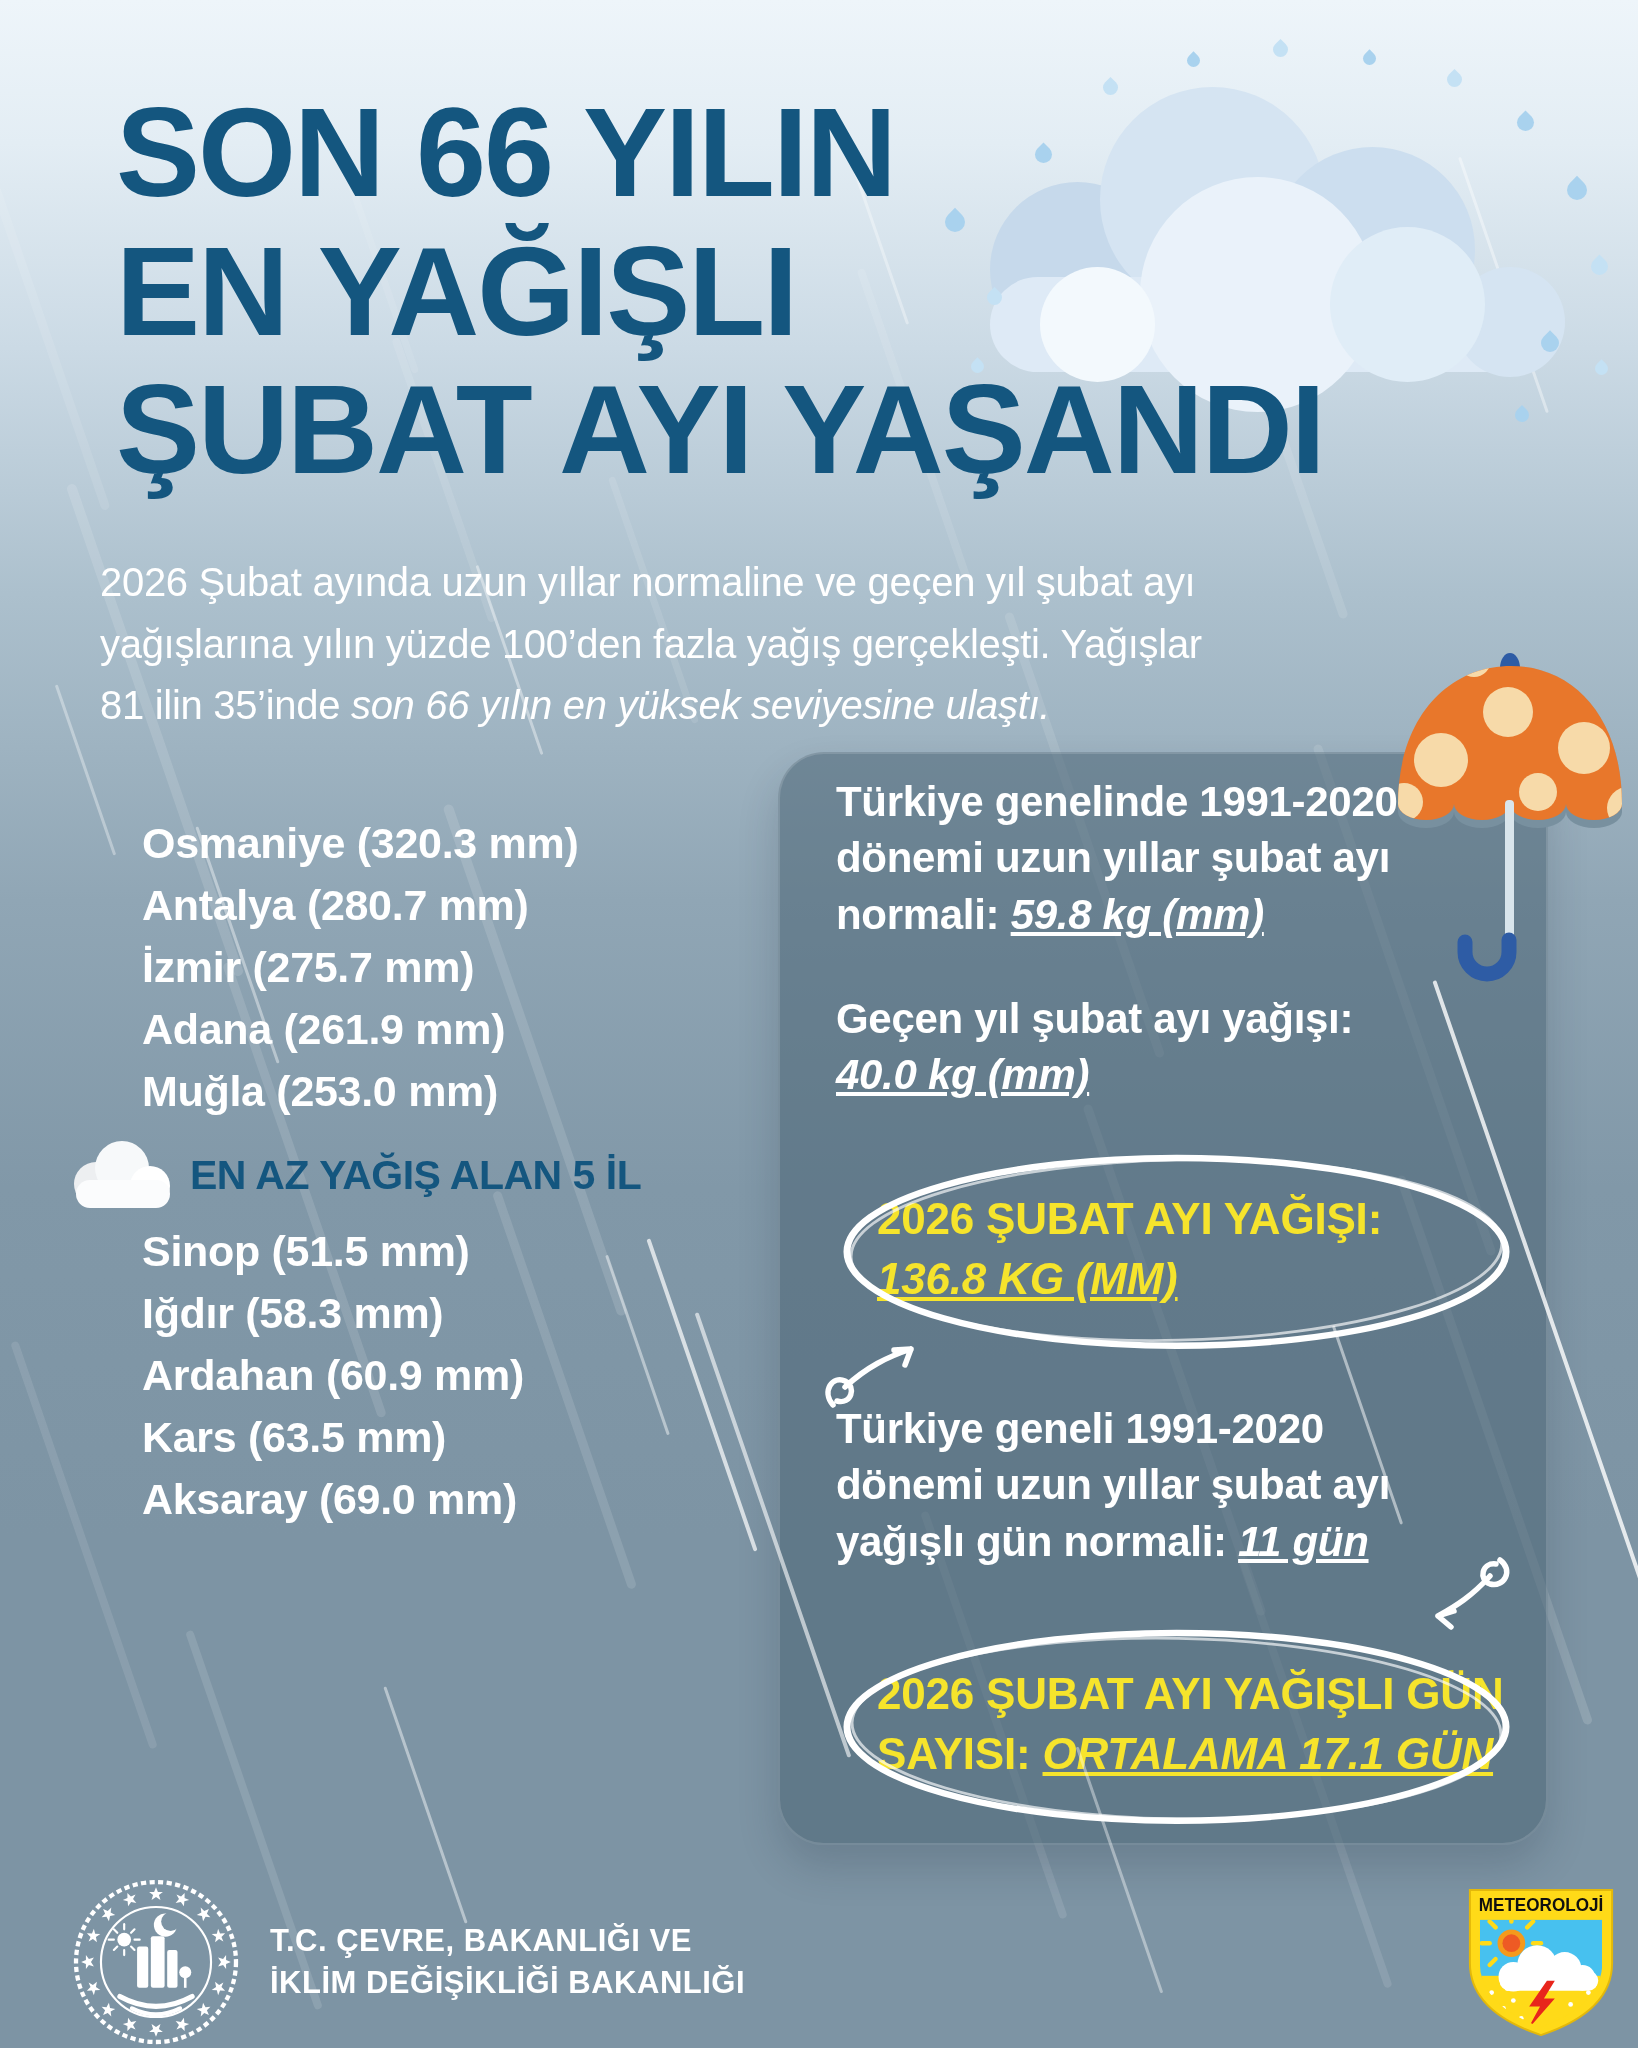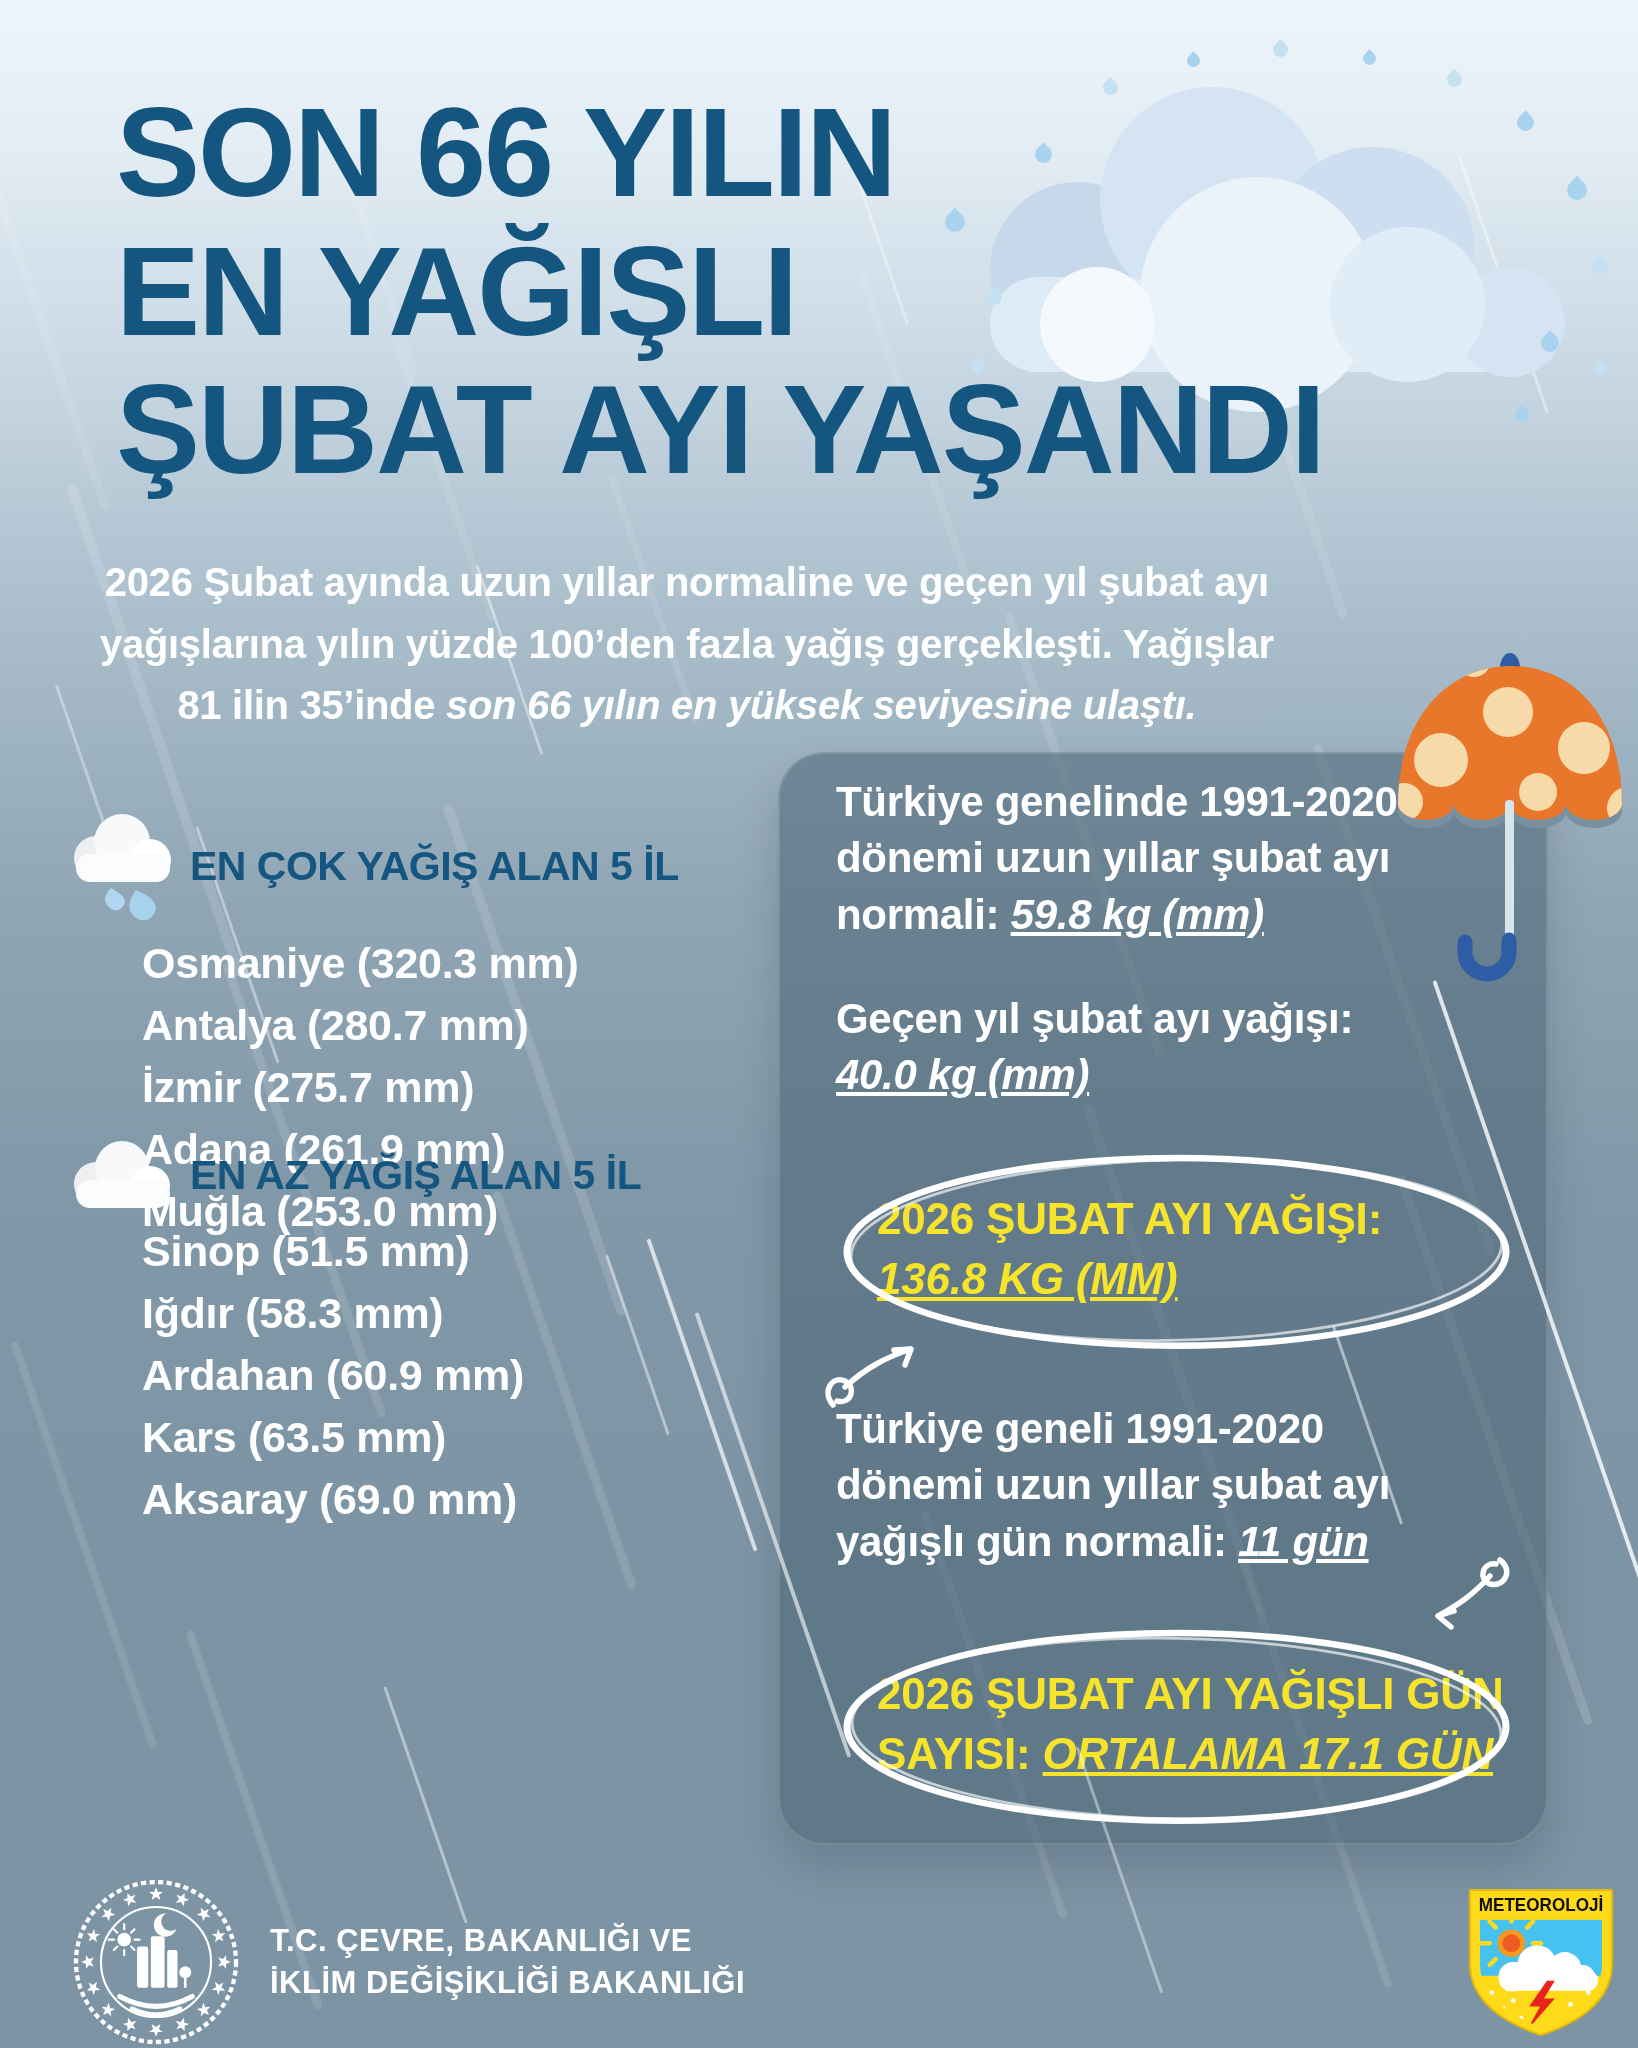--- a/index.html
+++ b/index.html
@@ -21,21 +21,21 @@
   .pE { left:395px; top:165px; width:155px; height:155px; background:#E0EDF7; }
   .pF { left:105px; top:205px; width:115px; height:115px; background:#F3F9FD; }
   .pH { left:520px; top:205px; width:110px; height:110px; background:#D5E4F2; }
   .pG { left:55px;  top:215px; width:545px; height:95px;  background:#DEEAF6; border-radius:48px; }
   .drop { position:absolute; border-radius:50% 0 50% 50%; transform:rotate(-45deg); }
 
   
   .title { position:absolute; left:116px; top:84px; z-index:2; color:#14567F;
            font-size:126px; font-weight:bold; line-height:1.1; letter-spacing:-2px; white-space:nowrap; }
   .intro { position:absolute; left:100px; top:552px; z-index:2; color:#fff;
-           font-size:40px; font-weight:bold; line-height:1.54; white-space:nowrap; letter-spacing:-0.3px;text-align:center; }
+           font-size:40px; font-weight:normal; line-height:1.54; white-space:nowrap; letter-spacing:-0.3px; }
   .intro em { font-style:italic; }
 
   
   .list-sec { position:absolute; left:70px; z-index:2; }
   .sec-most { top:806px; }
   .sec-least { top:1136px; }
   .sec-head { display:flex; align-items:center; gap:16px; }
   .sec-head .htxt { color:#14567F; font-size:41px; font-weight:bold; letter-spacing:-0.5px; white-space:nowrap; }
   .cloud-ico { flex:0 0 auto; }
   .list-sec ul { list-style:none; margin:6px 0 0 72px; }
@@ -152,31 +152,20 @@
     <div>ŞUBAT AYI YAŞANDI</div>
   </h1>
 
   <p class="intro">
     <span>2026 Şubat ayında uzun yıllar normaline ve geçen yıl şubat ayı</span><br>
     <span>yağışlarına yılın yüzde 100’den fazla yağış gerçekleşti. Yağışlar</span><br>
     <span>81 ilin 35’inde </span><em>son 66 yılın en yüksek seviyesine ulaştı.</em>
   </p>
 
   <section class="list-sec sec-most">
-    <div class="sec-head">
-      <svg class="cloud-ico" width="104" height="120" viewBox="0 0 104 120">
-        <circle cx="26" cy="52" r="22" fill="#EDEFF1"></circle>
-        <circle cx="52" cy="36" r="28" fill="#F7F9FA"></circle>
-        <circle cx="80" cy="54" r="21" fill="#FFFFFF"></circle>
-        <rect x="6" y="48" width="94" height="28" rx="14" fill="#FBFCFD"></rect>
-        <path d="M40 82 q-9 12 0 19 q10 7 15 -4 q3 -8 -15 -15 z" fill="#AFD8F0" transform="rotate(6 40 90)"></path>
-        <path d="M66 84 q-13 17 -1 27 q13 9 20 -5 q5 -12 -19 -22 z" fill="#A6D2EE"></path>
-      </svg>
-      <span class="htxt">EN ÇOK YAĞIŞ ALAN 5 İL</span>
-    </div>
     <ul>
       <li>Osmaniye (320.3 mm)</li>
       <li>Antalya (280.7 mm)</li>
       <li>İzmir (275.7 mm)</li>
       <li>Adana (261.9 mm)</li>
       <li>Muğla (253.0 mm)</li>
     </ul>
   </section>
 
   <section class="list-sec sec-least">

